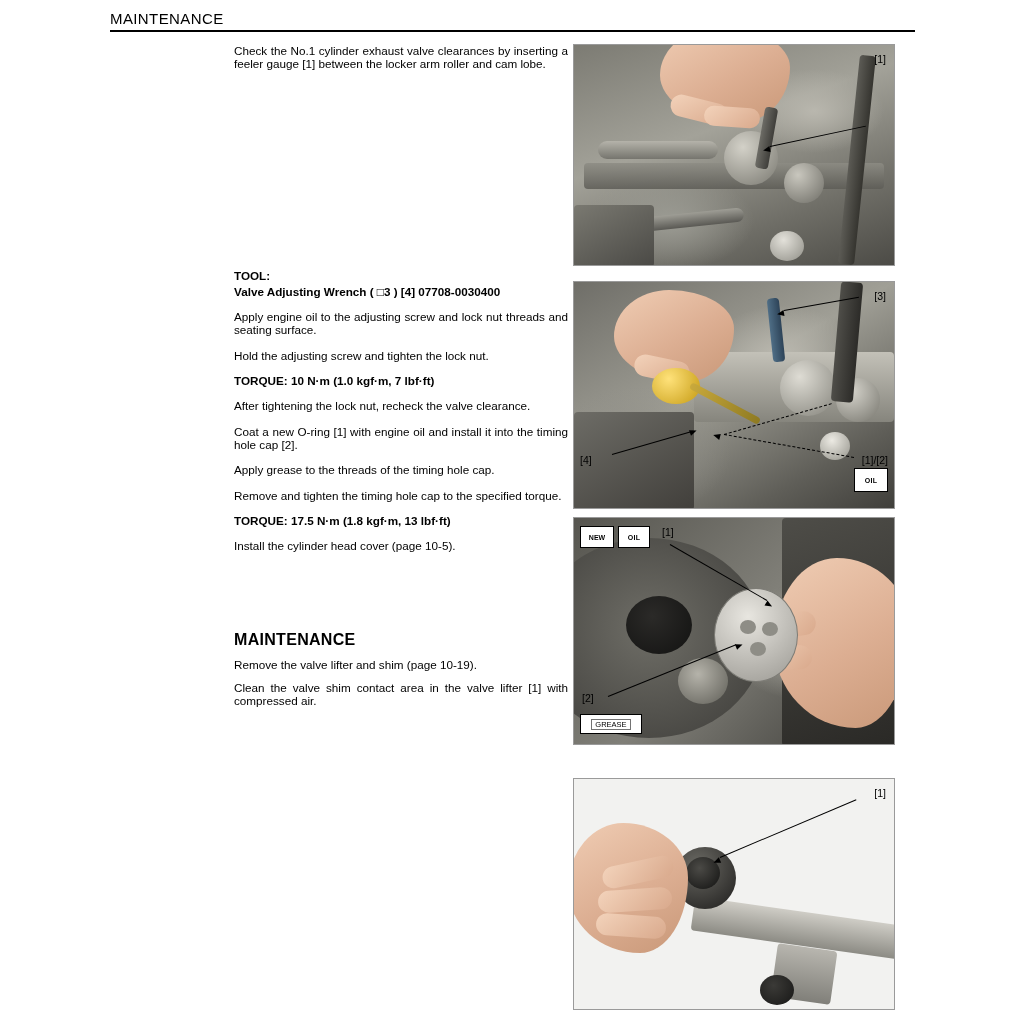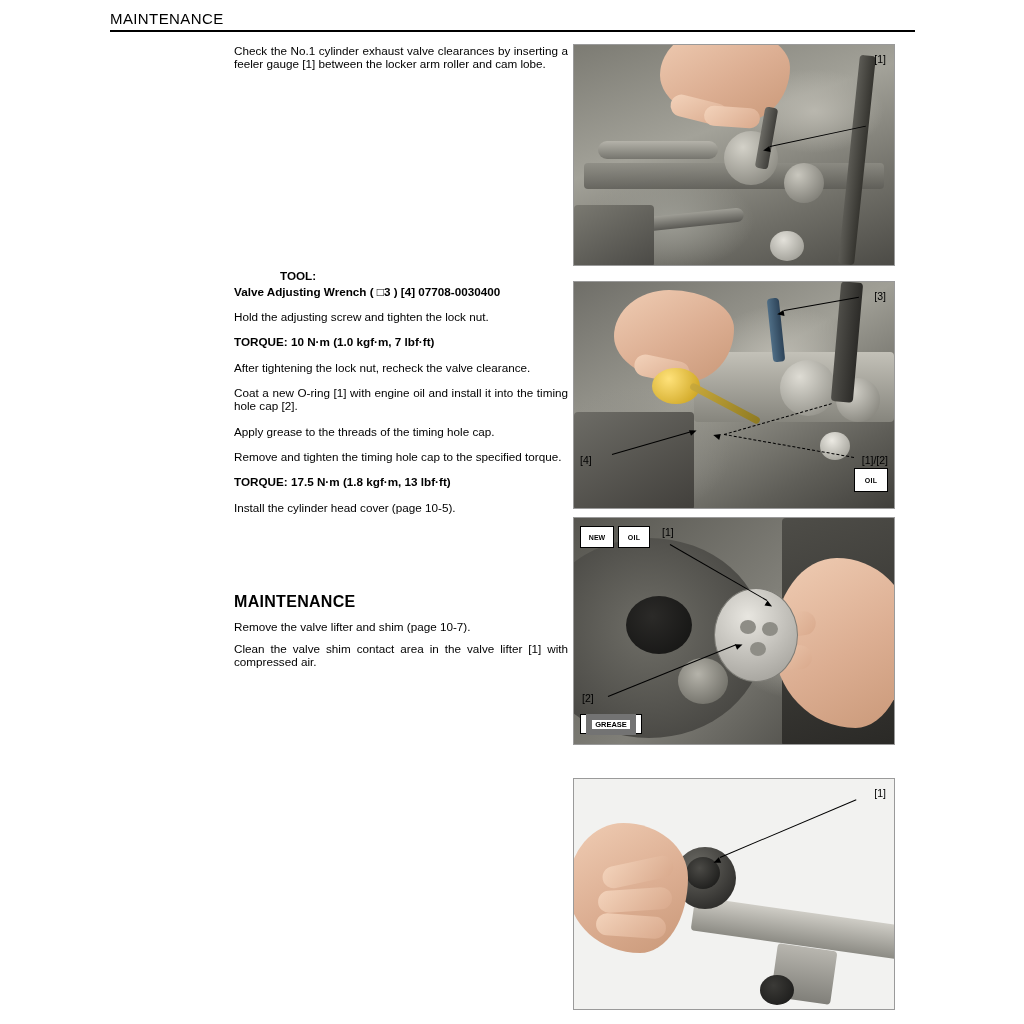--- a/index.html
+++ b/index.html
@@ -37,21 +37,21 @@
     width:334px;
   }
   .para {
     font-size:11.7px;
     line-height:13.3px;
     text-align:justify;
     margin:0 0 12px 0;
   }
   .para.tight { margin-bottom:9px; }
   .para.bold { font-weight:bold; text-align:left; }
-  .para.nogap { margin-bottom:3px;margin-left:46px; }
+  .para.nogap { margin-bottom:3px; }
 
   .section-head {
     font-size:16px;
     font-weight:bold;
     letter-spacing:0.3px;
     margin:0 0 9px 0;
   }
 
   
   .spacer-a { height:186px; }
@@ -150,22 +150,22 @@
   }
   .icon-box.oil { font-size:7px; }
   .grease-box {
     position:absolute;
     border:1px solid #000;
     background:#fff;
     width:62px;height:20px;
     display:flex;align-items:center;justify-content:center;
   }
   .grease-box .txt {
-    font-size:7.5px;font-weight:bold;
-    border:6px solid #737373;
+    font-size:7.5px;font-weight:normal;
+    border:1px solid #737373;
     padding:0 3px;
     background:#fff;
   }
   .newbox {
     position:absolute;
     border:1px solid #000;
     background:#fff;
     width:34px;height:22px;
     display:flex;align-items:center;justify-content:center;
     font-size:7px;font-weight:bold;
@@ -182,34 +182,35 @@
 <div class="text-col">
 
   <p class="para">Check the No.1 cylinder exhaust valve clearances by inserting a feeler gauge [1] between the locker arm roller and cam lobe.</p>
 
   <div class="spacer-a"></div>
 
 
   <p class="para bold nogap">TOOL:</p>
   <p class="para bold">Valve Adjusting Wrench ( □3 ) [4]  07708-0030400</p>
 
+  <p class="para">Apply engine oil to the adjusting screw and lock nut threads and seating surface.</p>
   <p class="para">Hold the adjusting screw and tighten the lock nut.</p>
   <p class="para bold">TORQUE: 10 N·m (1.0 kgf·m, 7 lbf·ft)</p>
   <p class="para">After tightening the lock nut, recheck the valve clearance.</p>
 
   <p class="para">Coat a new O-ring [1] with engine oil and install it into the timing hole cap [2].</p>
   <p class="para">Apply grease to the threads of the timing hole cap.</p>
   <p class="para">Remove and tighten the timing hole cap to the specified torque.</p>
   <p class="para bold">TORQUE: 17.5 N·m (1.8 kgf·m, 13 lbf·ft)</p>
   <p class="para">Install the cylinder head cover (page 10-5).</p>
 
   <div class="spacer-c"></div>
 
   <h2 class="section-head">MAINTENANCE</h2>
-  <p class="para tight">Remove the valve lifter and shim (page 10-7).</p>
+  <p class="para tight">Remove the valve lifter and shim (page 10-19).</p>
   <p class="para">Clean the valve shim contact area in the valve lifter [1] with compressed air.</p>
 </div>
 
 <div class="fig" id="fig1">
   <div class="photo p1"></div>
 
   <div class="bar" style="left:10px;top:118px;width:300px;height:26px;background:linear-gradient(180deg,#8d8c84,#5d5c56);opacity:.85;"></div>
   <div class="bar" style="left:24px;top:96px;width:120px;height:18px;background:linear-gradient(180deg,#b5b3aa,#76756e);border-radius:9px;"></div>
   <div class="blob" style="left:150px;top:86px;width:54px;height:54px;background:radial-gradient(circle at 35% 30%,#d3d1c8,#7a7971);"></div>
   <div class="blob" style="left:210px;top:118px;width:40px;height:40px;background:radial-gradient(circle at 35% 30%,#c9c7be,#6e6d66);"></div>

